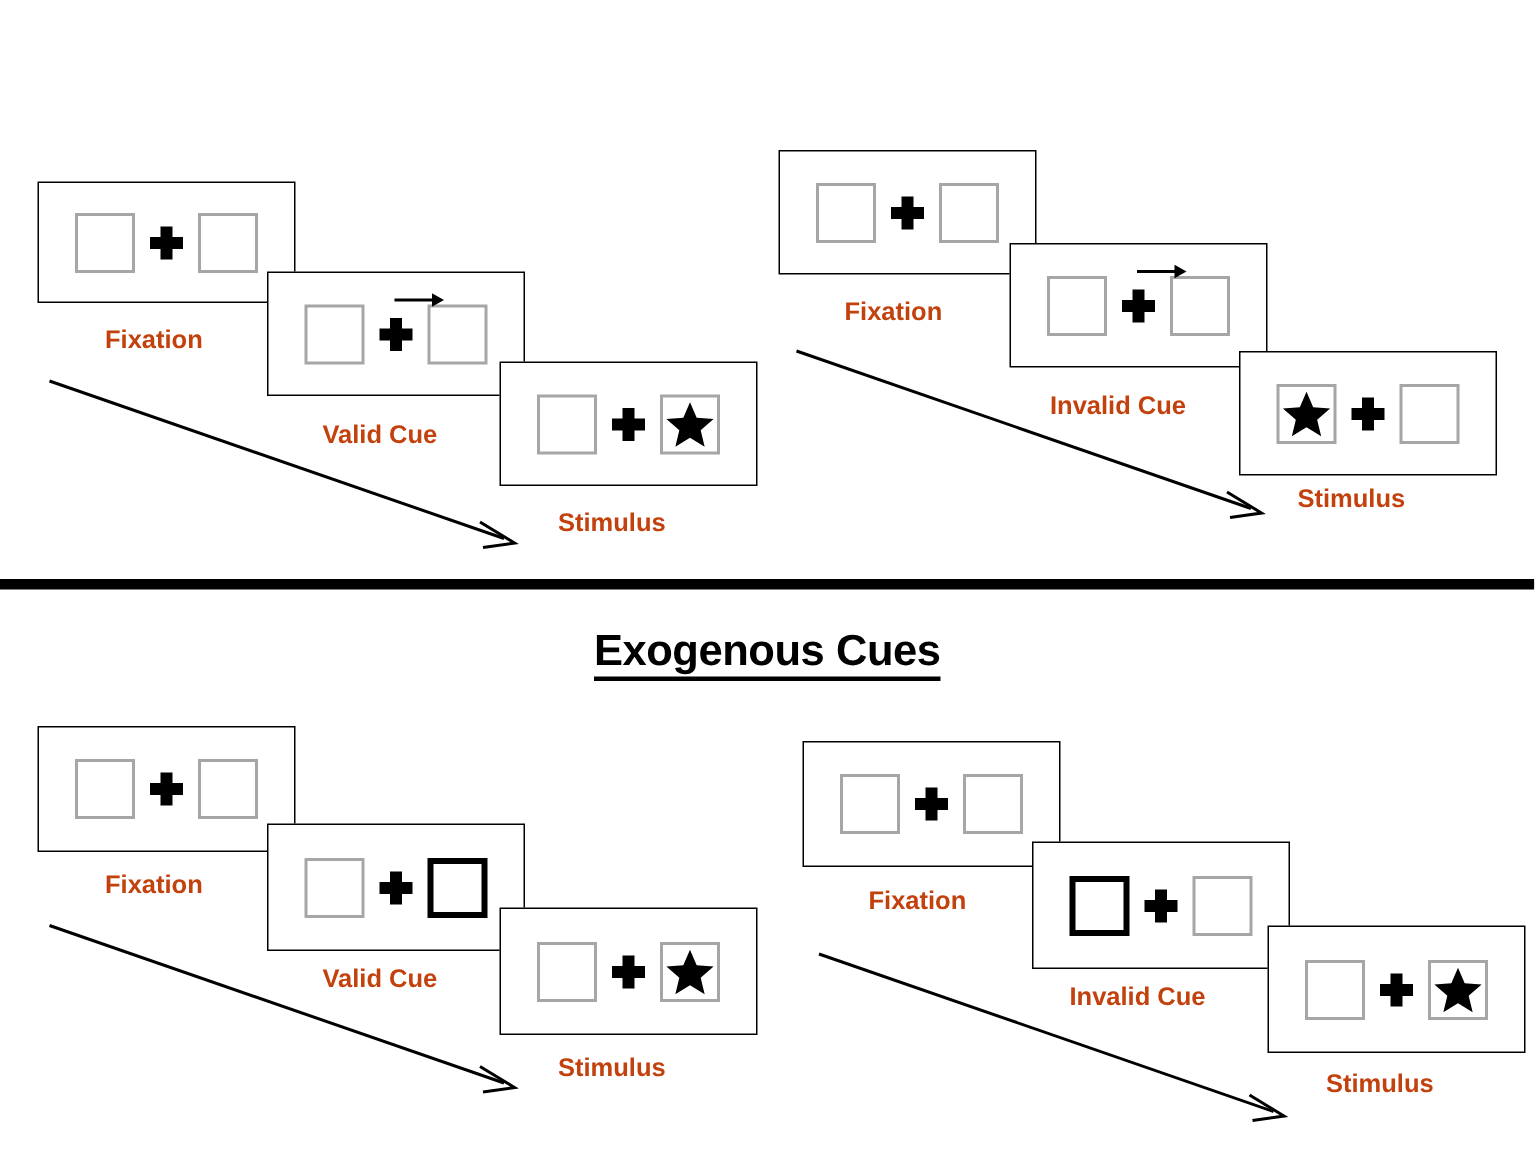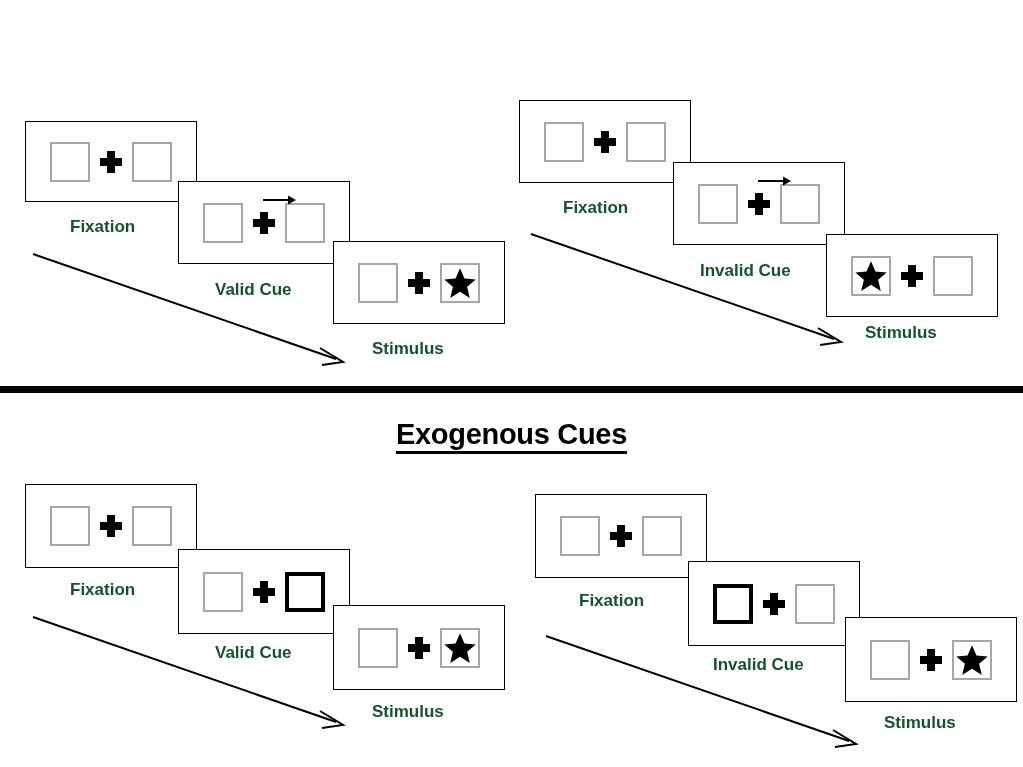--- a/index.html
+++ b/index.html
@@ -125,21 +125,21 @@
     pointer-events: none;
   }
   .cue-arrow svg { display: block; }
 
   
   .caption {
     position: absolute;
     font-family: "Liberation Sans", sans-serif;
     font-weight: bold;
     font-size: 17px;
-    color: #14532d;
+    color: #c2410c;
     white-space: nowrap;
   }
 
   
   .time-arrow {
     position: absolute;
     pointer-events: none;
   }
   .time-arrow svg { display: block; overflow: visible; }
 </style>

